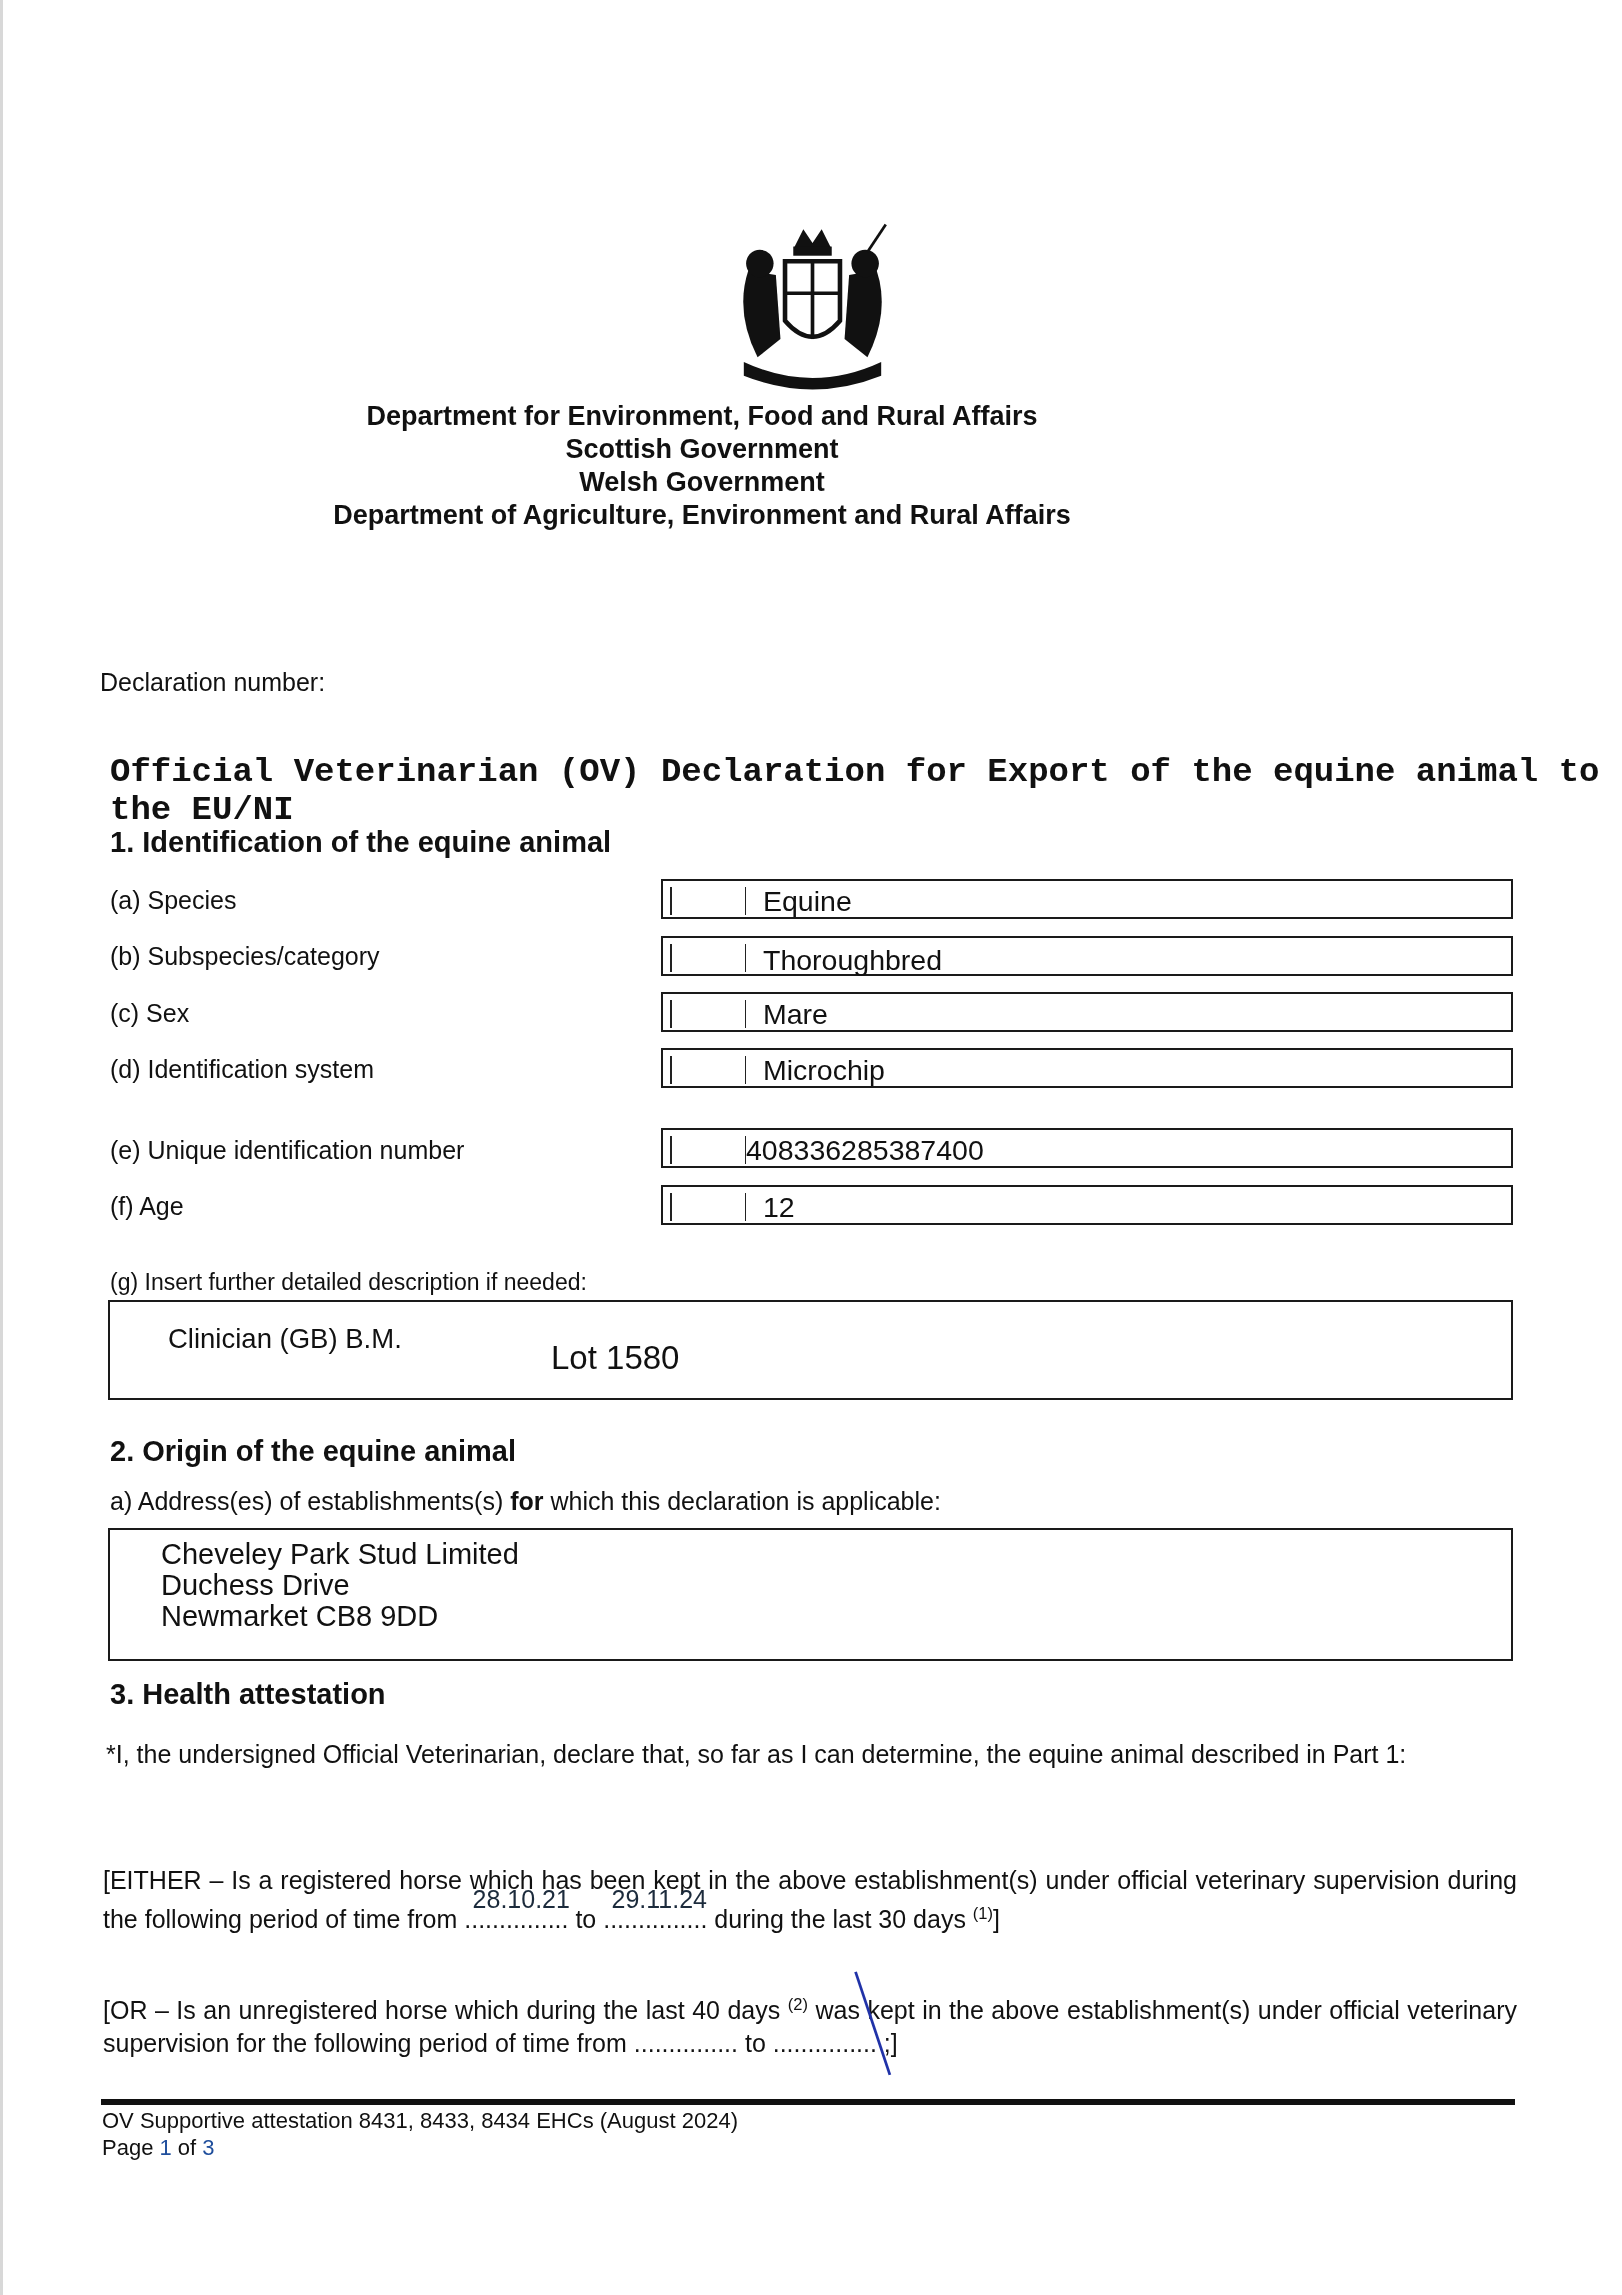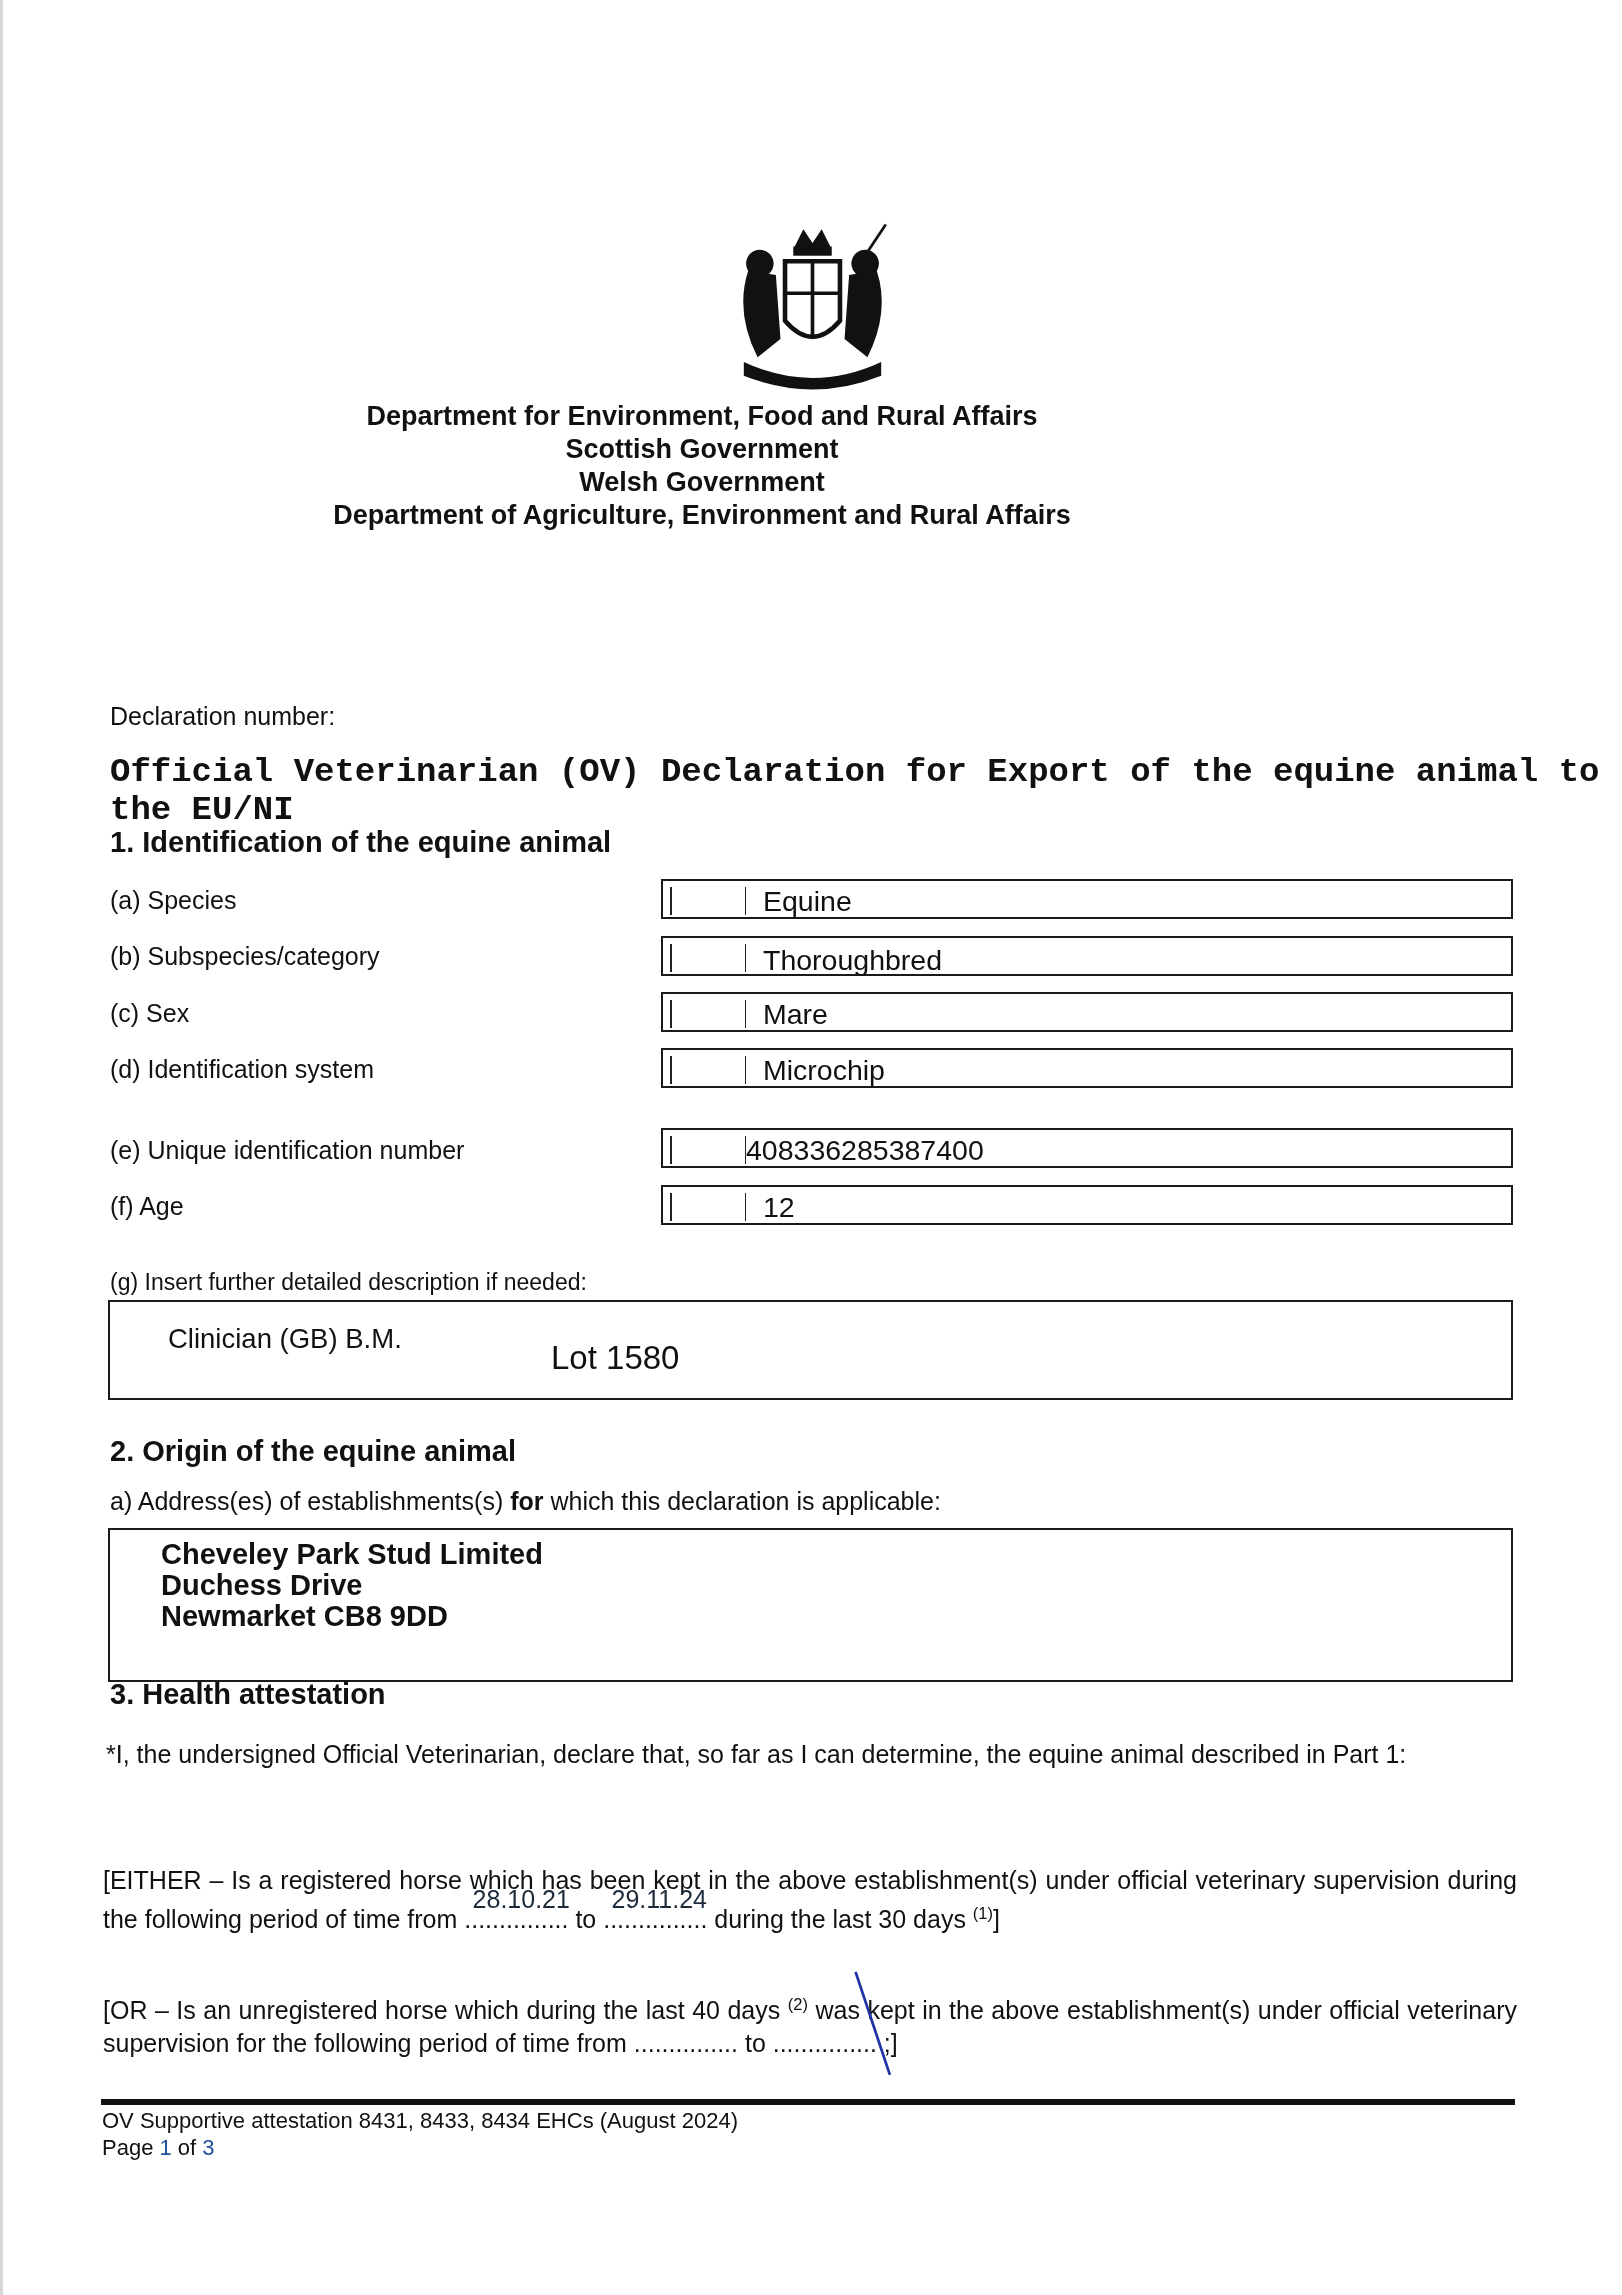--- a/index.html
+++ b/index.html
@@ -5,40 +5,40 @@
     html, body { margin: 0; padding: 0; background: #ffffff; }
     body {
       width: 1622px; height: 2295px; position: relative; overflow: hidden;
       font-family: "Liberation Sans", sans-serif; color: #111;
     }
     .page-edge { position: absolute; left: 0; top: 0; width: 2.8px; height: 2295px; background: #d8d8d8; }
     .crest { position: absolute; left: 716px; top: 220px; width: 193px; height: 174px; }
     .crest svg { width: 100%; height: 100%; }
     .dept { position: absolute; left: 0; width: 1404px; text-align: center; font-weight: bold; font-size: 27px; line-height: 33px; }
     .dept-block { position: absolute; top: 400px; left: 0; width: 1622px; }
-    .decl-num { position: absolute; left: 110px; top: 668px; font-size: 25px; margin-top: 34px; }
+    .decl-num { position: absolute; left: 100px; top: 668px; font-size: 25px; }
     .main-title { position: absolute; left: 110px; top: 753px; font-size: 34px; font-weight: bold; font-family: Liberation Mono, monospace; }
     .sec-title { position: absolute; left: 110px; font-size: 29px; font-weight: bold; }
     .field-label { position: absolute; left: 110px; font-size: 25px; }
     .field-box {
       position: absolute; left: 661px; width: 852px; height: 40px;
       border: 2.3px solid #1a1a1a; box-sizing: border-box; background: #fff;
     }
     .field-box .tick1 { position: absolute; left: 7.3px; top: 5.5px; width: 1.4px; height: 28.5px; background: #222; }
     .field-box .tick2 { position: absolute; left: 82px; top: 5.5px; width: 1.4px; height: 28.5px; background: #222; }
     .field-box .val { position: absolute; left: 100px; top: 3.7px; font-size: 28.5px; }
     .field-box .val.num { left: 83px; }
     .desc-label { position: absolute; left: 110px; top: 1269px; font-size: 23px; }
     .desc-box { position: absolute; left: 108px; top: 1300px; width: 1405px; height: 100px; border: 2.3px solid #1a1a1a; box-sizing: border-box; }
     .desc-box .clin { position: absolute; left: 39px; top: 20.7px; font-size: 27.5px; margin-left: 19px; }
     .desc-box .lot { position: absolute; left: 441px; top: 37px; font-size: 33px; }
     .desc-box .hand { position: absolute; left: 601px; top: 27px; font-family: "DejaVu Serif", serif; font-style: italic; font-size: 29px; color: #4a5a78; letter-spacing: -0.9px; }
     .addr-label { position: absolute; left: 110px; top: 1487px; font-size: 25px; }
     .addr-label b { font-weight: bold; }
-    .addr-box { position: absolute; left: 108px; top: 1528px; width: 1405px; height: 154px; border: 2.3px solid #1a1a1a; box-sizing: border-box; font-weight: bold; }
+    .addr-box { position: absolute; left: 108px; top: 1528px; width: 1405px; height: 133px; border: 2.3px solid #1a1a1a; box-sizing: border-box; }
     .addr-box .line { position: absolute; left: 51px; font-size: 29px; line-height: 33px; }
     .para { position: absolute; left: 103px; width: 1414px; font-size: 25px; line-height: 33px; text-align: justify; }
     .dots-fill { position: relative; display: inline-block; }
     .dots-fill .hw { position: absolute; left: 8.3px; top: -20px; font-size: 25px; color: #1c2b3c; }
     .strike { position: absolute; left: 780px; top: 1965px; width: 174px; height: 119px; }
     .footer-rule { position: absolute; left: 101px; top: 2099px; width: 1414px; height: 5.5px; background: #111; }
     .footer-text { position: absolute; left: 102px; font-size: 22px; }
     .blue { color: #1f4e9c; }
     sup { font-size: 16.5px; }
   </style>

